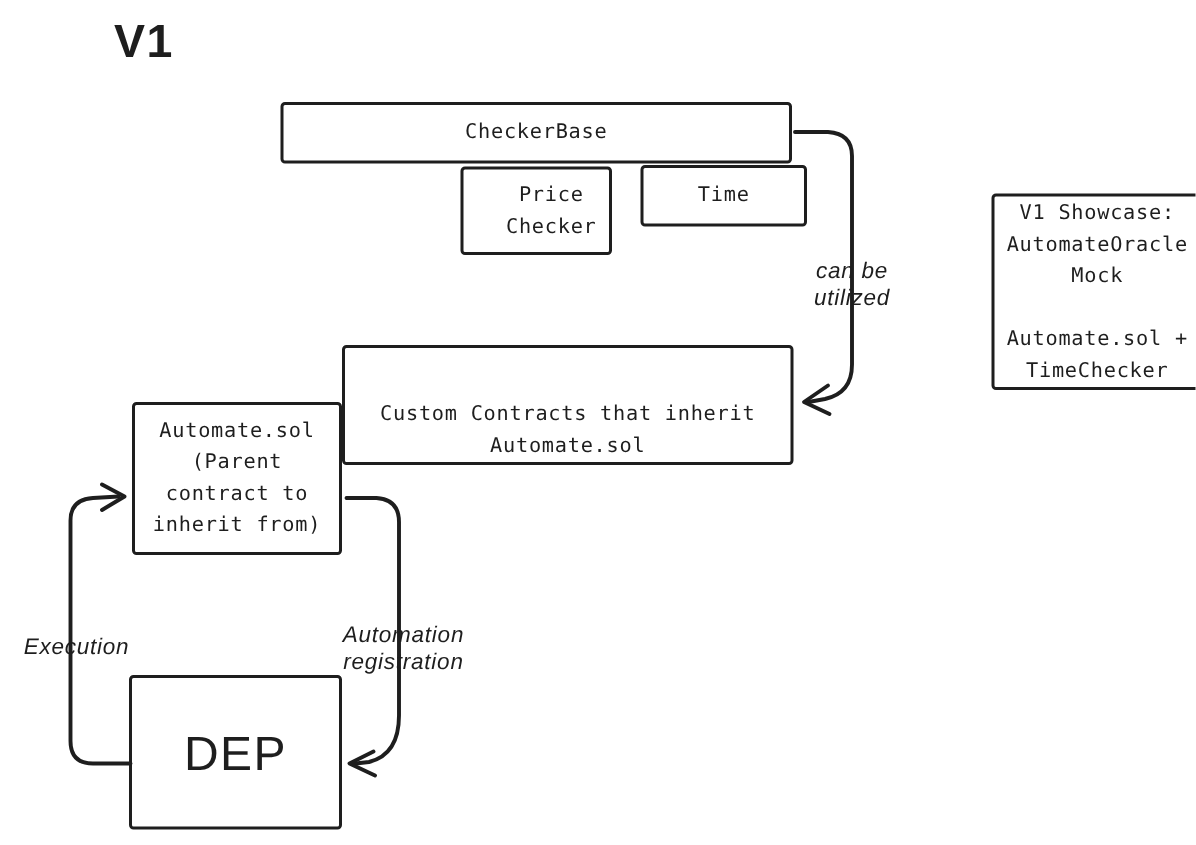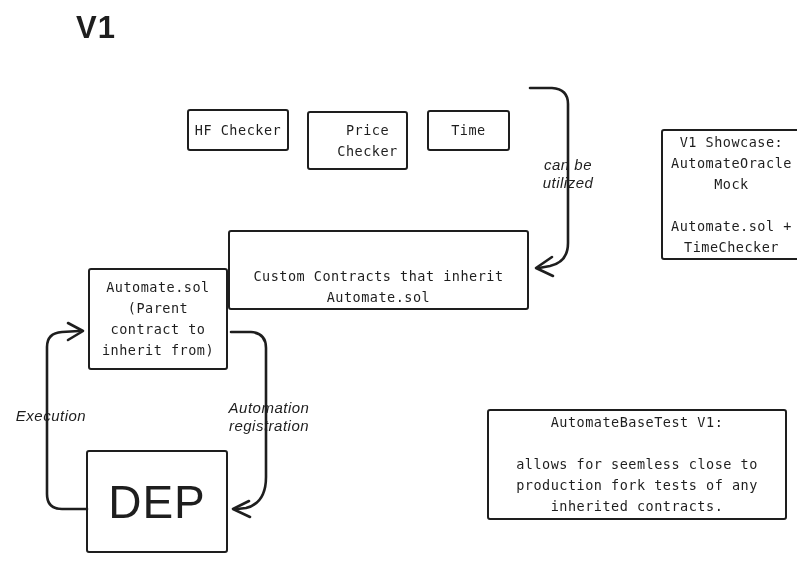--- a/index.html
+++ b/index.html
@@ -29,20 +29,21 @@
     white-space: pre-line;
     font-size: 13.5px;
     line-height: 21px;
     letter-spacing: 0.5px;
   }
 
   .hand {
     font-family: "Liberation Sans", sans-serif;
     font-style: italic;
     font-weight: 500;
+    margin-top: 16px;
   }
 
   .title {
     position: absolute;
     left: 60px; top: 10px;
     font-family: "Liberation Sans", sans-serif;
     font-style: normal;
     font-weight: 600;
     font-size: 31px;
     letter-spacing: 1px;
@@ -60,30 +61,30 @@
     z-index: 2;
   }
 
   #lbl-utilized { left: 528px; top: 156px; width: 80px; }
   #lbl-execution { left: 6px; top: 407px; width: 90px; }
   #lbl-registration { left: 214px; top: 399px; width: 110px; font-style: italic; }
 
   #box-checkerbase   { left: 187px; top: 68px;  width: 341px; height: 41px; }
   #box-hfchecker     { left: 187px; top: 109px; width: 102px; height: 42px; }
   #box-pricechecker  { left: 307px; top: 111px; width: 101px; height: 59px; padding-left: 20px; }
-  #box-time          { left: 427px; top: 110px; width: 83px; height: 41px; }
+  #box-time          { left: 427px; top: 110px; width: 111px; height: 41px; }
   #box-showcase      { left: 661px; top: 129px; width: 141px; height: 131px; }
   #box-custom        { left: 228px; top: 230px; width: 301px; height: 80px; align-items: flex-end; }
   #box-automatesol   { left: 88px;  top: 268px; width: 140px; height: 102px; }
   #box-dep           { left: 86px;  top: 450px; width: 142px; height: 103px; }
   #box-basetest      { left: 487px; top: 409px; width: 300px; height: 111px; }
 
   #box-dep .txt {
     font-family: "Liberation Sans", sans-serif;
-    font-size: 46px;
+    font-size: 32px;
     font-weight: 500;
     letter-spacing: 1px;
     line-height: 38px;
   }
 
   svg.connectors {
     position: absolute;
     inset: 0;
     z-index: 3;
     pointer-events: none;
@@ -96,22 +97,22 @@
     stroke-linejoin: round;
   }
 </style>
 </head>
 <body>
 
 <div class="canvas">
 
   <div class="title">V1</div>
 
-  <div class="box" id="box-hfchecker">
-    <span class="txt">HF Checker</span>
+  <div class="box" id="box-checkerbase">
+    <span class="txt">CheckerBase</span>
   </div>
   <div class="box" id="box-pricechecker">
     <span class="txt">Price
 Checker</span>
   </div>
   <div class="box" id="box-time">
     <span class="txt">Time</span>
   </div>
 
   <div class="box" id="box-showcase">
@@ -130,27 +131,20 @@
   <div class="box" id="box-automatesol">
     <span class="txt">Automate.sol
 (Parent
 contract to
 inherit from)</span>
   </div>
 
   <div class="box" id="box-dep">
     <span class="txt">DEP</span>
   </div>
-  <div class="box" id="box-basetest">
-    <span class="txt">AutomateBaseTest V1:
-
-allows for seemless close to
-production fork tests of any
-inherited contracts.</span>
-  </div>
 
   <div class="arrow-label hand" id="lbl-utilized">can be
 utilized</div>
   <div class="arrow-label hand" id="lbl-execution">Execution</div>
   <div class="arrow-label hand" id="lbl-registration">Automation
 registration</div>
 
   <svg class="connectors" width="797" height="563" viewBox="0 0 797 563">
 
     <g>

